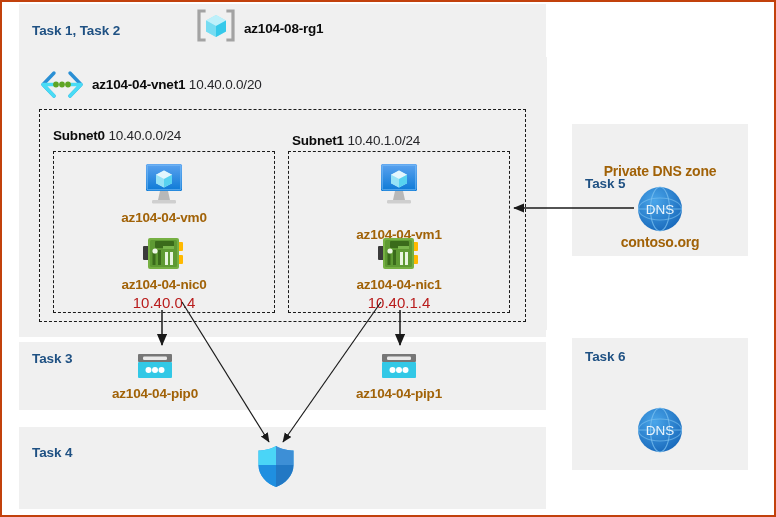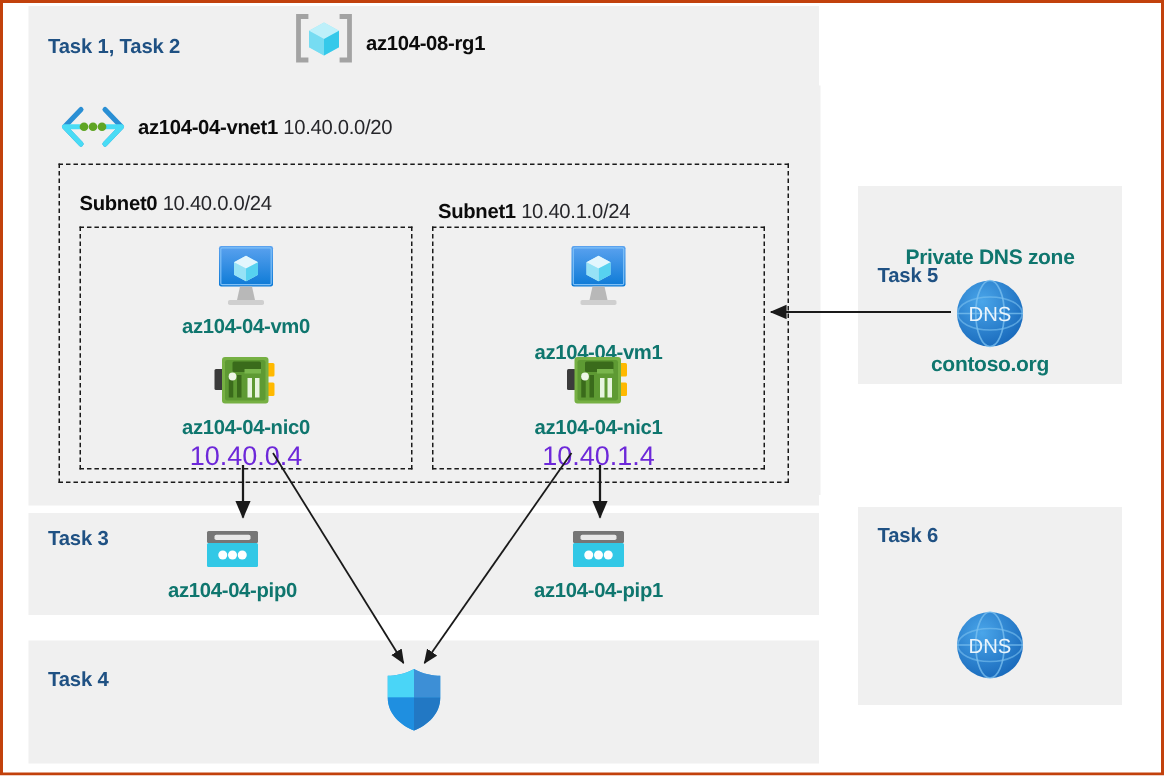--- a/index.html
+++ b/index.html
@@ -37,30 +37,30 @@
   .dashed-box {
     position: absolute;
     border: 1.6px dashed #1a1a1a;
     box-sizing: border-box;
   }
   .caption {
     position: absolute;
     text-align: center;
     font-size: 13.5px;
     font-weight: bold;
-    color: #0f766e;
+    color: #a16207;
     white-space: nowrap;
     letter-spacing: -0.2px;
   }
   .sub-caption {
     position: absolute;
     text-align: center;
-    font-size: 18px;
+    font-size: 15px;
     font-weight: normal;
-    color: #6d28d9;
+    color: #b91c1c;
     white-space: nowrap;
   }
   .hdr {
     position: absolute;
     font-size: 13.5px;
     color: #0b0b0b;
     white-space: nowrap;
     letter-spacing: -0.2px;
   }
   .hdr .strong { font-weight: bold; }

